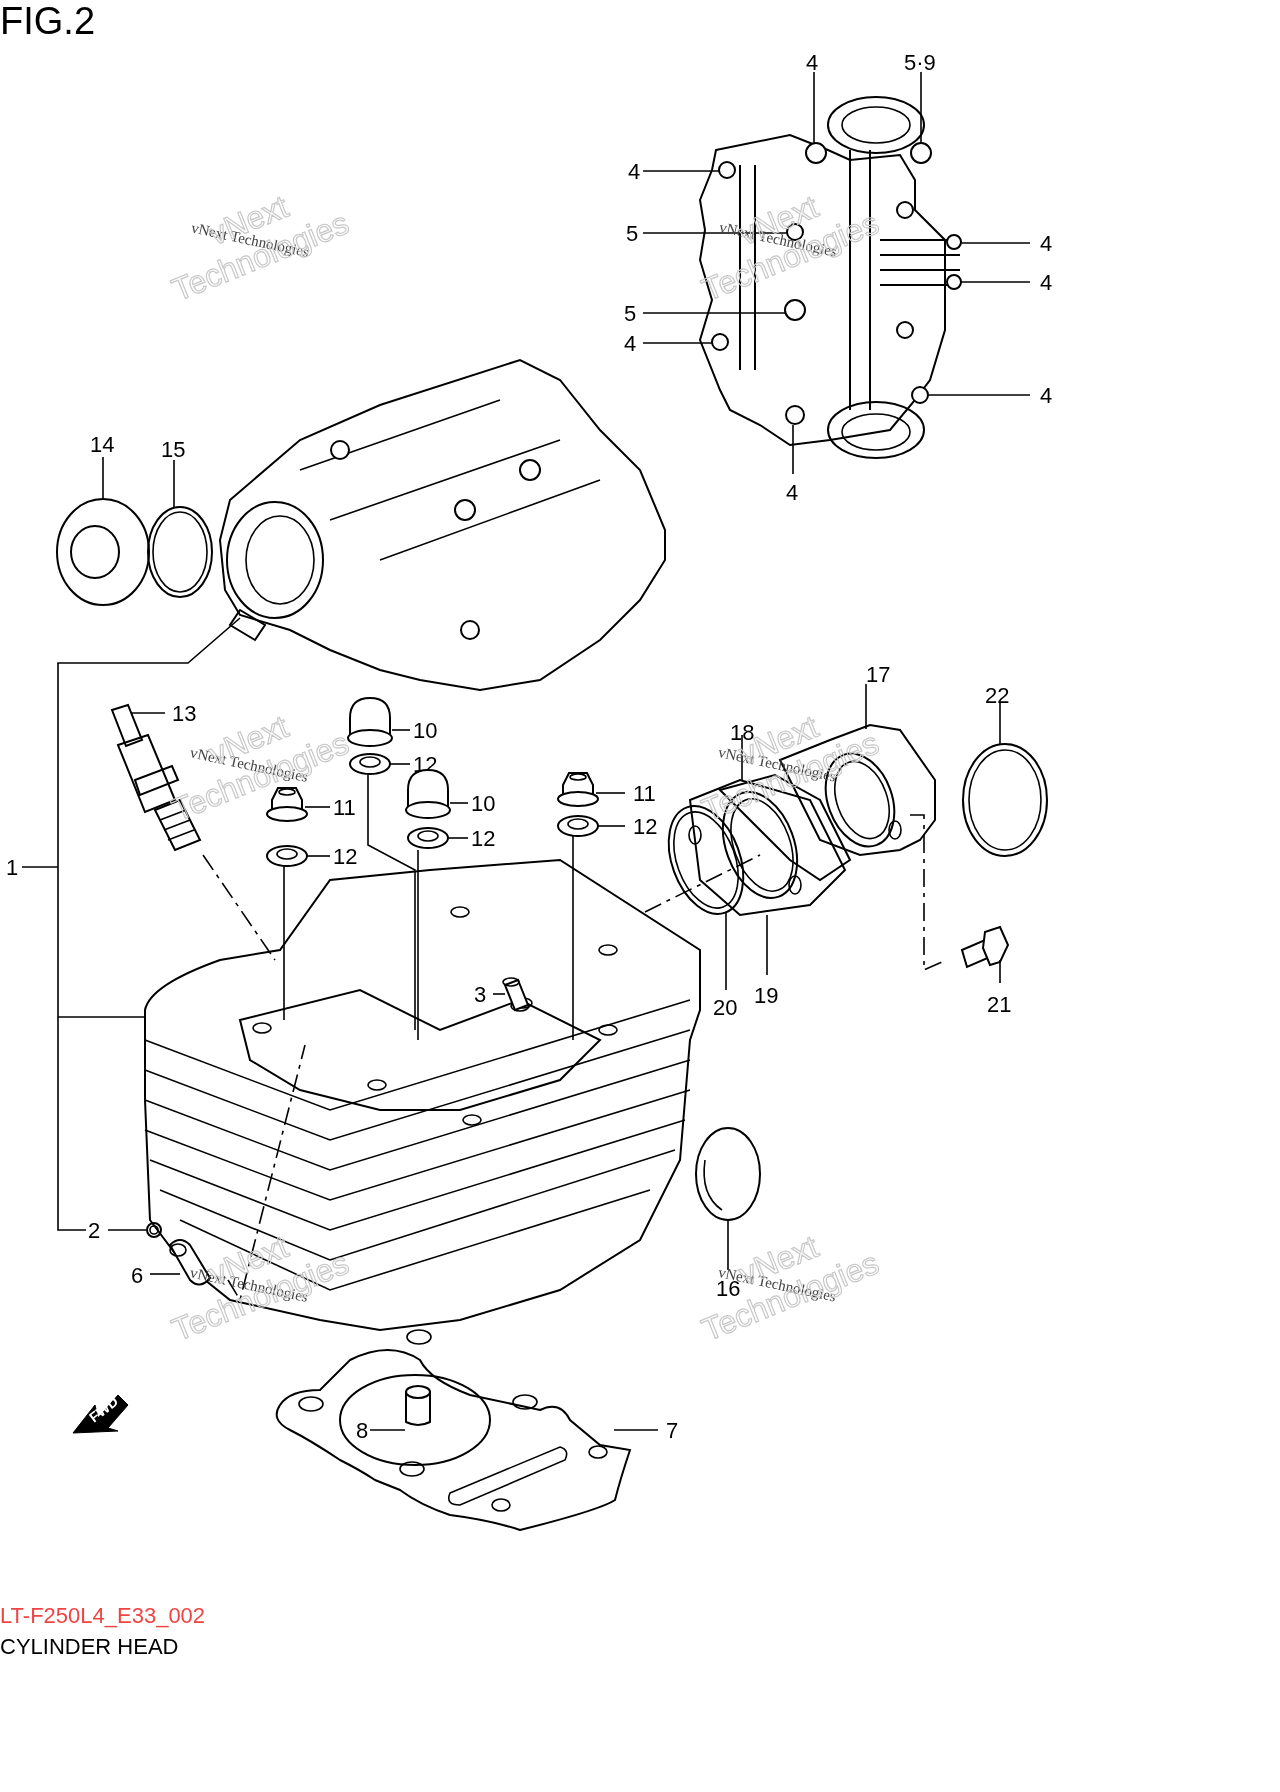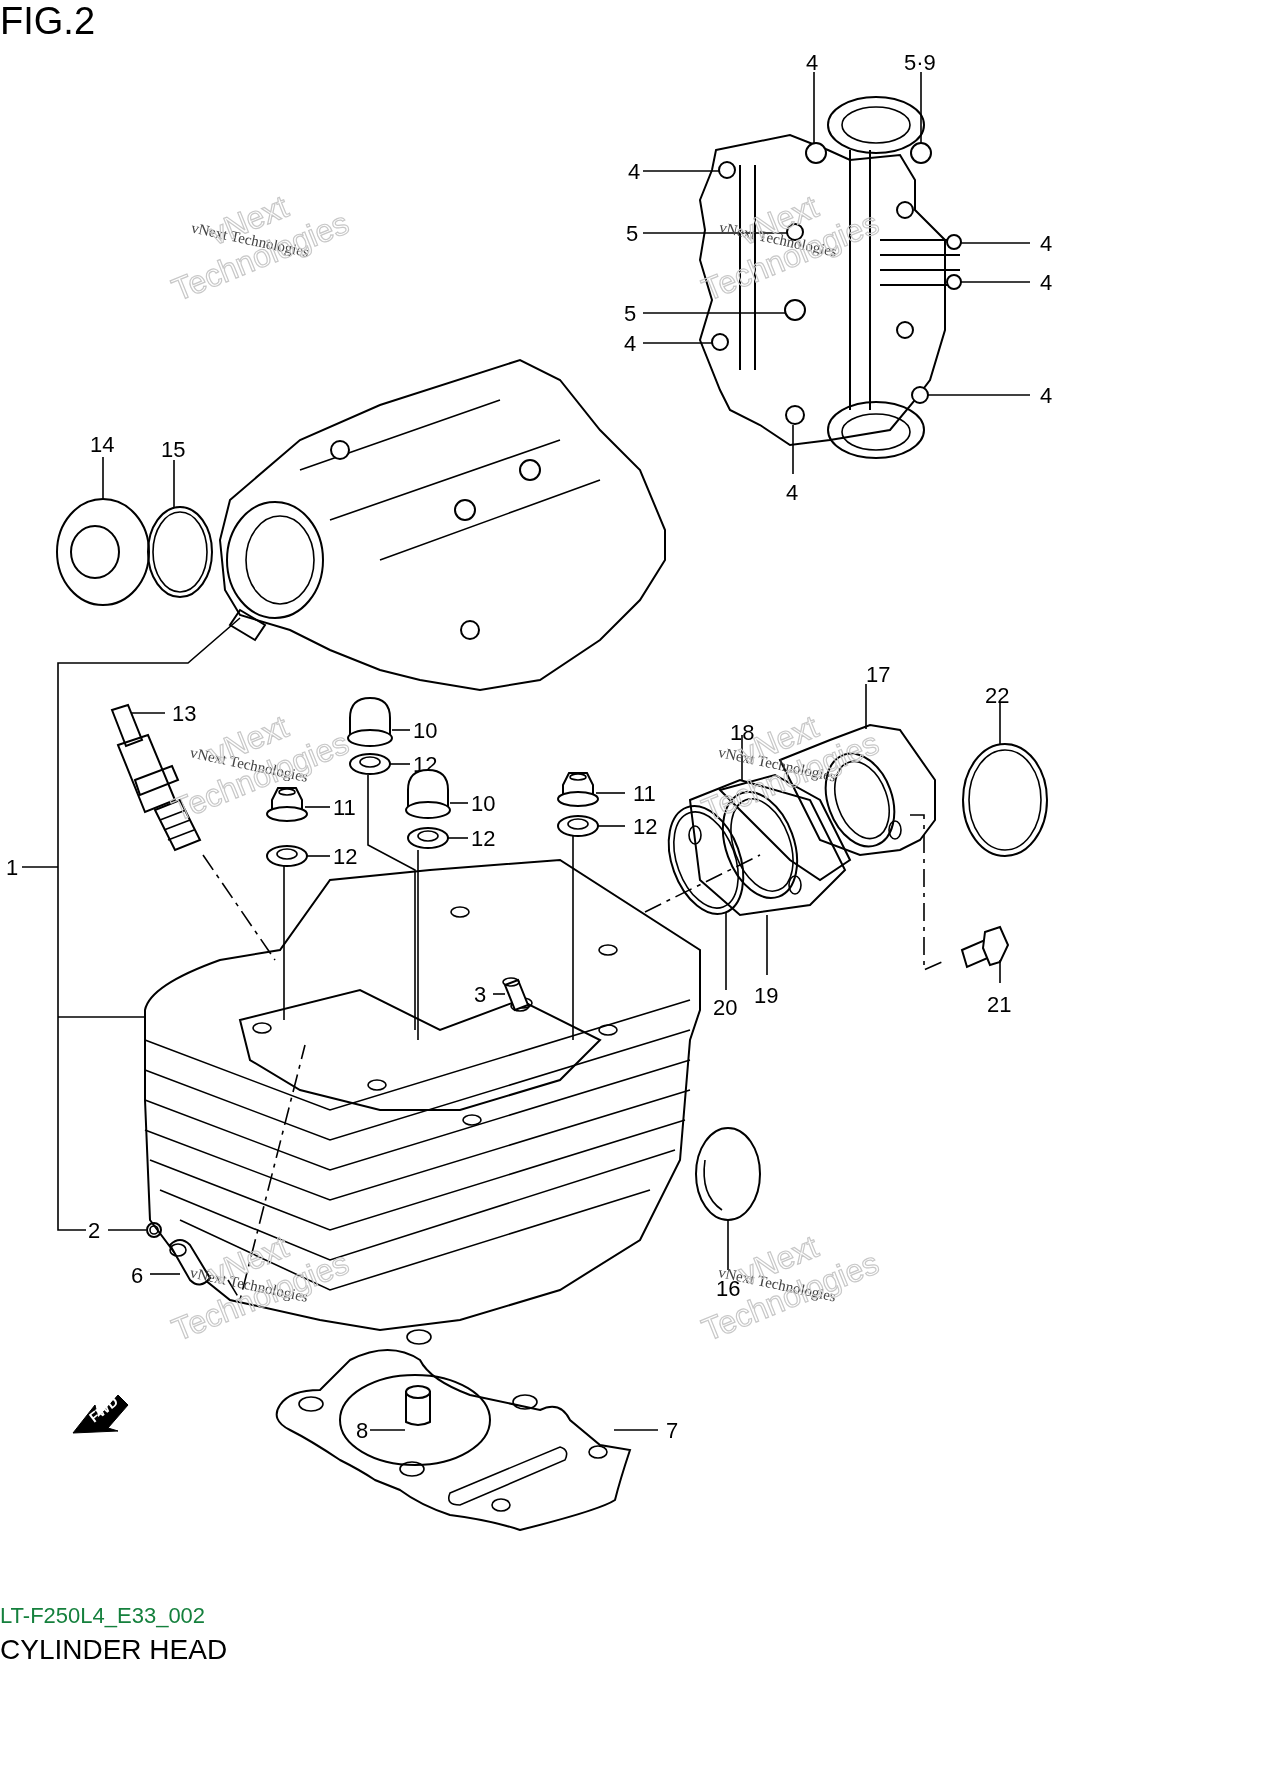--- a/index.html
+++ b/index.html
@@ -1,19 +1,19 @@
 <!DOCTYPE html>
 <html><head>
   <meta charset="utf-8">
   <style>
     html, body { margin: 0; padding: 0; background: #ffffff; }
     body { width: 1280px; height: 1792px; position: relative; overflow: hidden; font-family: "Liberation Sans", sans-serif; }
     #fig-title { position: absolute; left: 0; top: 0; font-size: 38px; font-weight: normal; color: #000; letter-spacing: 0px; }
-    #caption-code { position: absolute; left: 0; top: 1603px; font-size: 22px; color: #15803d; }
-    #caption-name { position: absolute; left: 0; top: 1634px; font-size: 28px; color: #000; }
+    #caption-code { position: absolute; left: 0; top: 1603px; font-size: 22px; color: #ef4444; }
+    #caption-name { position: absolute; left: 0; top: 1634px; font-size: 22px; color: #000; }
     svg#diagram { position: absolute; left: 0; top: 0; }
     .ln { stroke: #000; stroke-width: 2; fill: none; }
     .thin { stroke: #000; stroke-width: 1.6; fill: none; }
     .fillw { stroke: #000; stroke-width: 2; fill: #fff; }
     .lead { stroke: #000; stroke-width: 1.6; fill: none; }
     .dash { stroke: #000; stroke-width: 1.6; fill: none; stroke-dasharray: 18 6 4 6; }
     .callout { font-family: "Liberation Sans", sans-serif; font-size: 22px; fill: #000; }
     .wm-small { font-family: "Liberation Serif", serif; font-size: 15px; fill: #444; }
     .wm-big { font-family: "Liberation Sans", sans-serif; font-size: 32px; fill: none; stroke: #c8c8c8; stroke-width: 1.2; }
     .fwd-text { font-family: "Liberation Sans", sans-serif; font-size: 14px; font-weight: bold; fill: #fff; }

